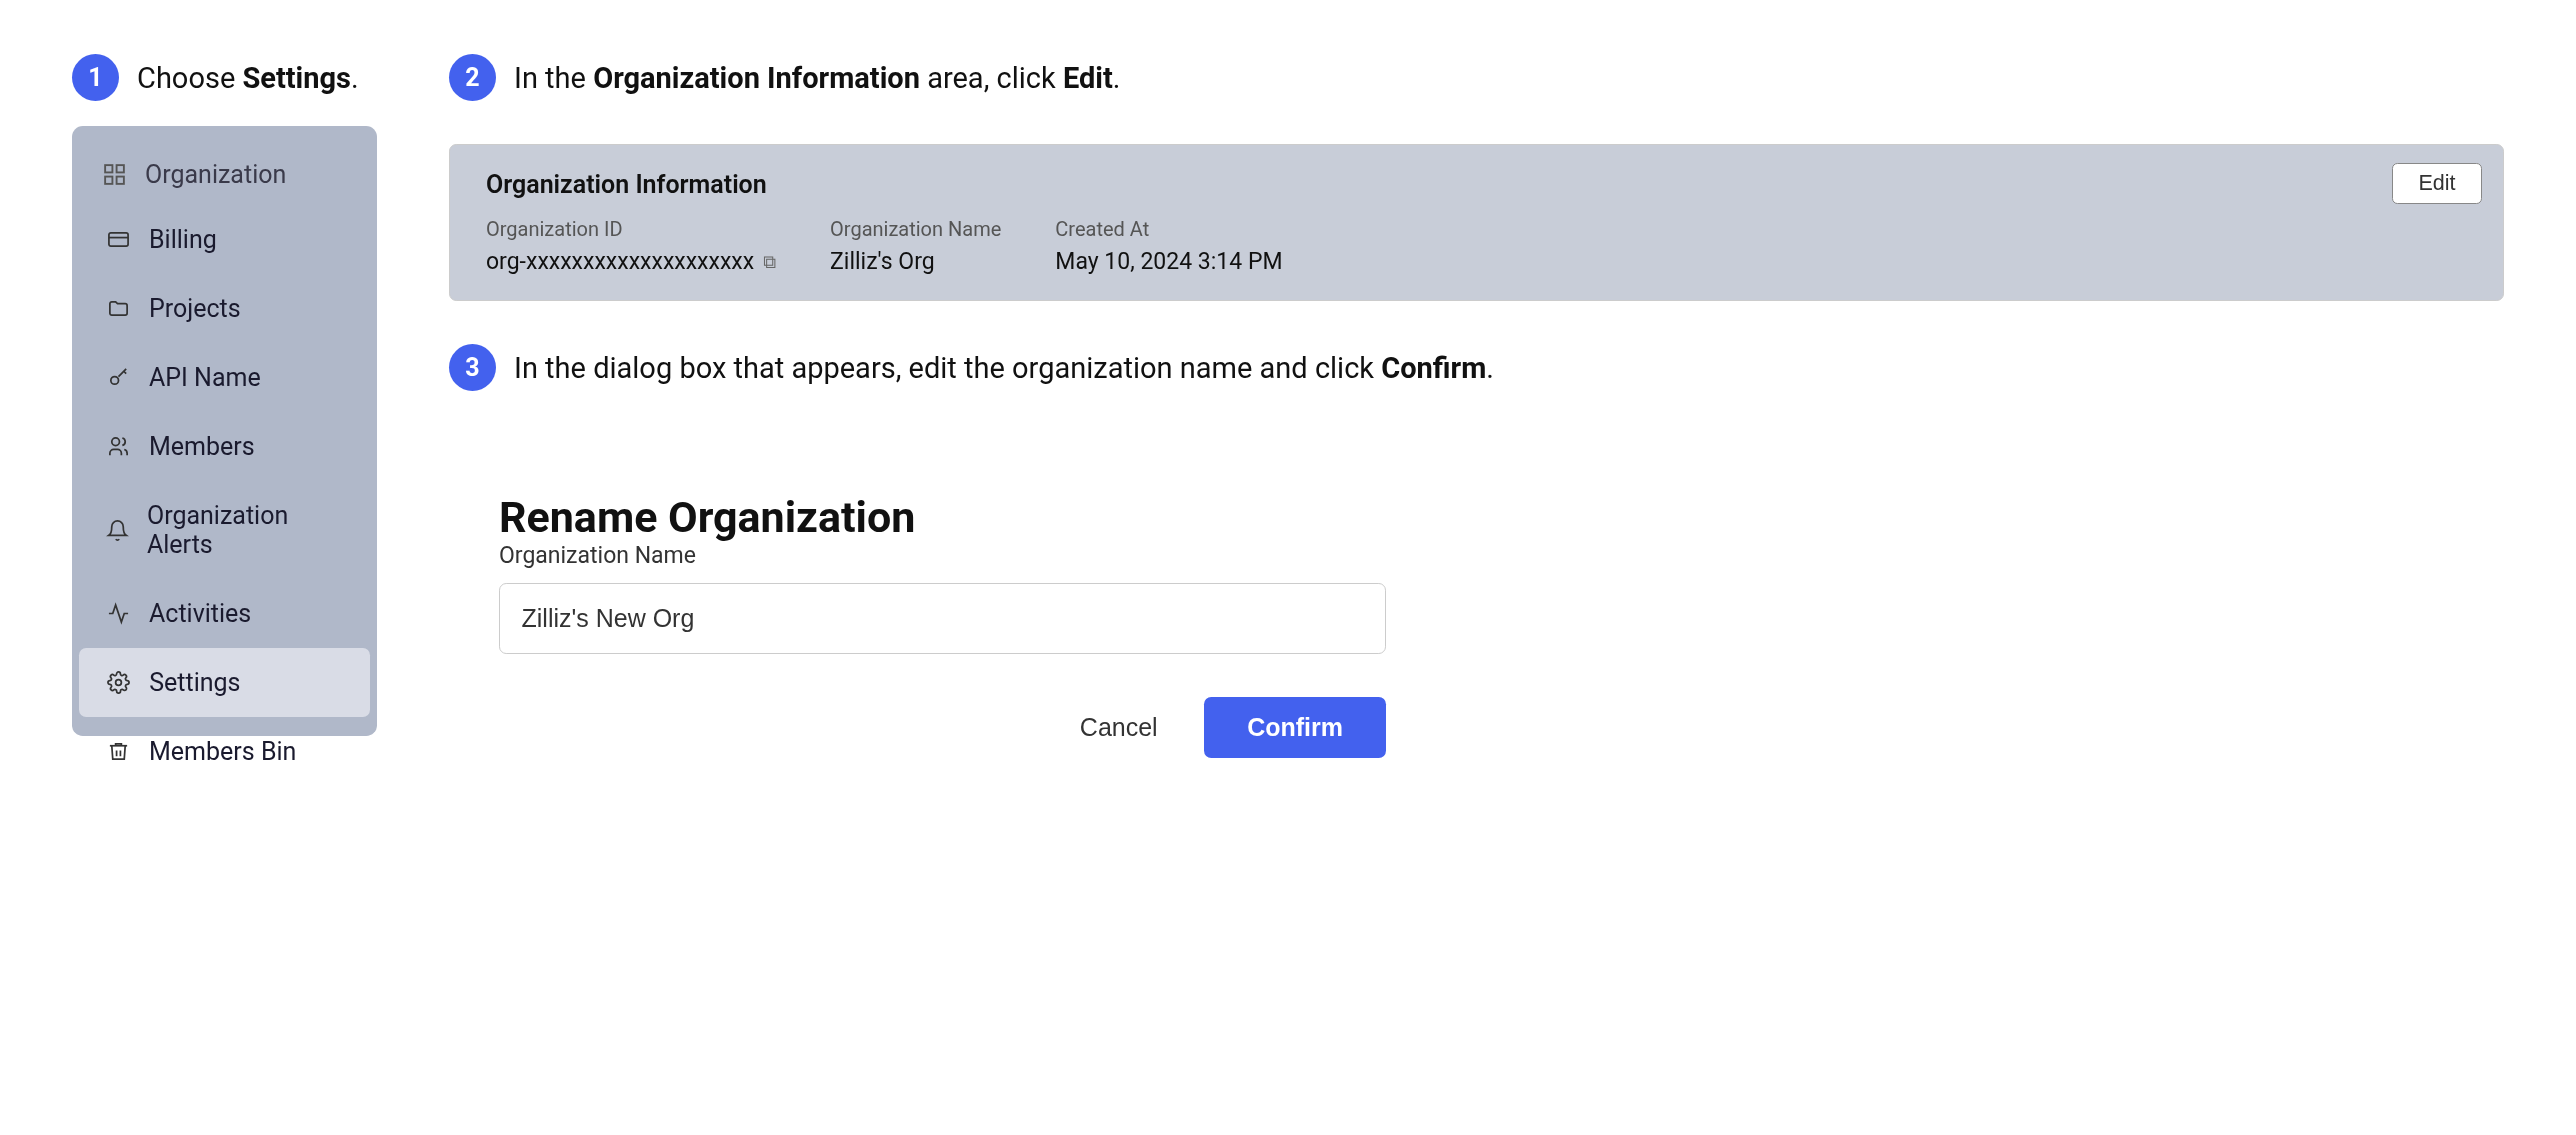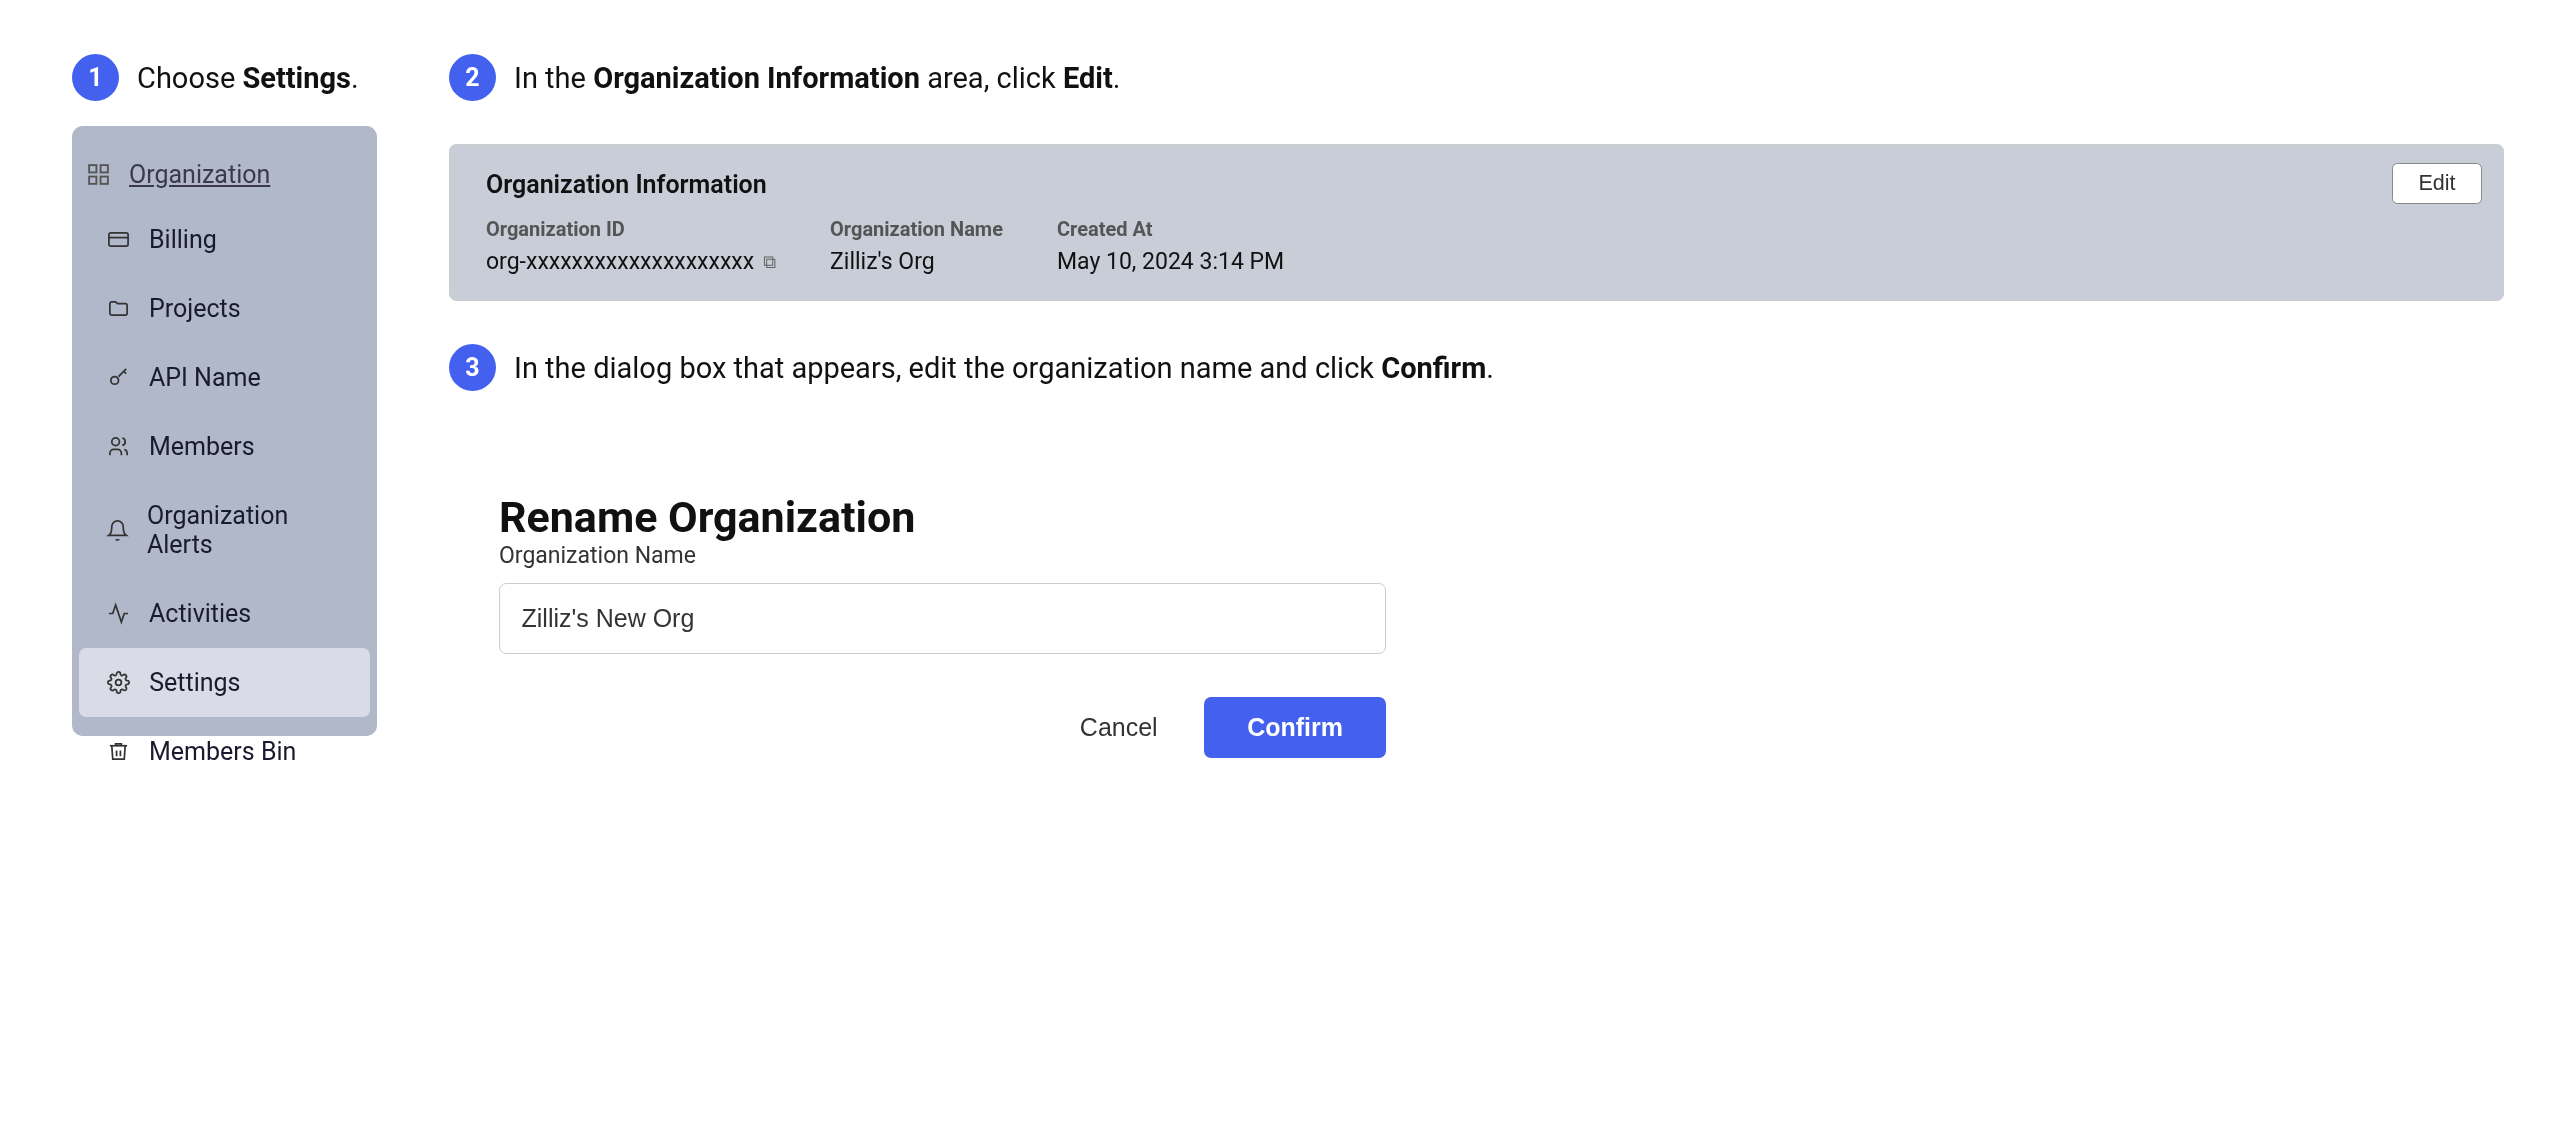--- a/index.html
+++ b/index.html
@@ -58,24 +58,23 @@
       border-radius: 10.8px;
       padding: 18px 0;
       flex-shrink: 0;
       height: 610px;
     }
 
     .sidebar-org {
       display: flex;
       align-items: center;
       gap: 16px;
-      padding: 16px 12px;
+      padding: 16px 28px;
       color: #3a3a4a;
       font-size: 25px;
-      text-decoration: underline;
     }
 
     .sidebar-icon {
       width: 29px;
       height: 29px;
       display: flex;
       align-items: center;
       justify-content: center;
       color: #555;
       font-size: 21.5px;
@@ -136,21 +135,21 @@
 
     .org-field {
       display: flex;
       flex-direction: column;
       gap: 7.2px;
     }
 
     .org-field-label {
       font-size: 20px;
       color: #555;
-      font-weight: 700;
+      font-weight: 400;
     }
 
     .org-field-value {
       font-size: 23px;
       color: #111;
       display: flex;
       align-items: center;
       gap: 9px;
       text-align: right;
     }

